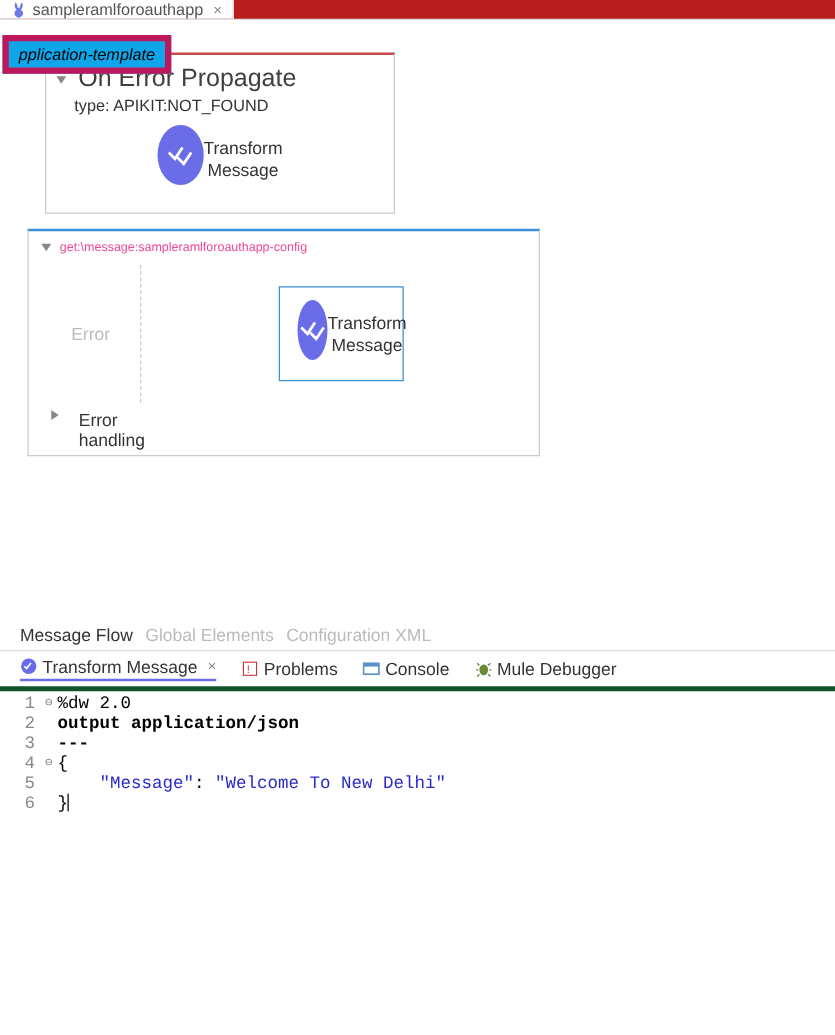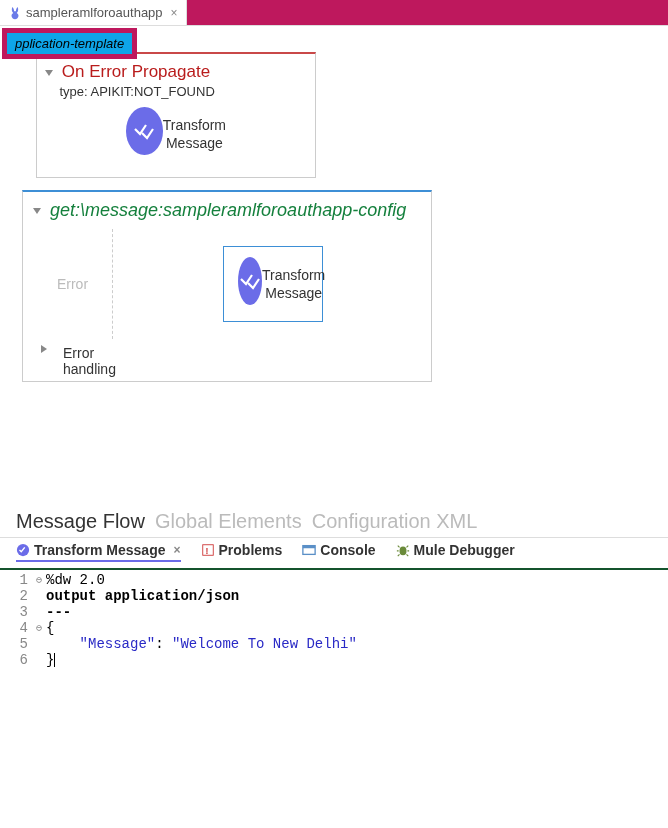--- a/index.html
+++ b/index.html
@@ -8,22 +8,22 @@
   font-size: 13px;
   background: #fff;
   color: #333;
   width: 668px;
   height: 828px;
   overflow: hidden;
 }
 .top-tabs {
   display: flex;
   border-bottom: 1px solid #ddd;
-  background: #be185d;
-  height: 26px;
+  background: #b91c1c;
+  height: 16px;
 }
 .top-tab {
   display: flex;
   align-items: center;
   padding: 4px 8px;
   background: #fff;
   border-right: 1px solid #ddd;
   gap: 4px;
   font-size: 13px;
   color: #555;
@@ -58,22 +58,22 @@
 }
 .flow-box {
   border: 1px solid #ccc;
   border-top: 2px solid #C94848;
   width: 280px;
   margin-top: 10px;
   margin-left: 20px;
   padding: 8px;
 }
 .flow-header {
-  font-size: 17px;
-  color: #b91c1c;
+  font-size: 20px;
+  color: #404040;
   margin-bottom: 2px;
 }
 .flow-sub {
   font-size: 13px;
   color: #333;
   margin-bottom: 8px;
 }
 .toggle-arrow {
   display: inline-block;
   width: 0; height: 0;
@@ -116,24 +116,23 @@
 }
 .flow-box2 {
   border: 1px solid #ccc;
   border-top: 2px solid #3D8FD6;
   width: 410px;
   margin-top: 12px;
   margin-left: 6px;
   padding: 8px 10px 4px 10px;
 }
 .flow2-header {
-  font-size: 18px;
-  color: #15803d;
+  font-size: 10px;
+  color: #ec4899;
   margin-bottom: 8px;
-  font-style: italic;
 }
 .flow2-body {
   display: flex;
   align-items: center;
   gap: 12px;
 }
 .source-area {
   width: 80px;
   height: 110px;
   display: flex;
@@ -155,35 +154,34 @@
 .error-row {
   display: flex;
   align-items: flex-start;
   padding: 6px 0 0 8px;
   font-size: 14px;
 }
 .editor-tabs {
   display: flex;
   padding: 4px 16px;
   gap: 10px;
-  font-size: 20px;
+  font-size: 14px;
 }
 .etab { color: #bbb; }
 .etab.active { color: #333; }
 .bottom-panel {
   border-top: 1px solid #ddd;
 }
 .panel-tabs {
   display: flex;
-  align-items: flex-start;
+  align-items: center;
   gap: 20px;
   padding: 4px 16px;
-  border-bottom: 2px solid #14532d;
+  border-bottom: 4px solid #14532d;
   height: 32px;
-  font-weight: bold;
 }
 .panel-tab {
   display: flex;
   align-items: center;
   gap: 4px;
   font-size: 14px;
   color: #333;
 }
 .panel-tab.active {
   border-bottom: 2px solid #6B6CE8;

